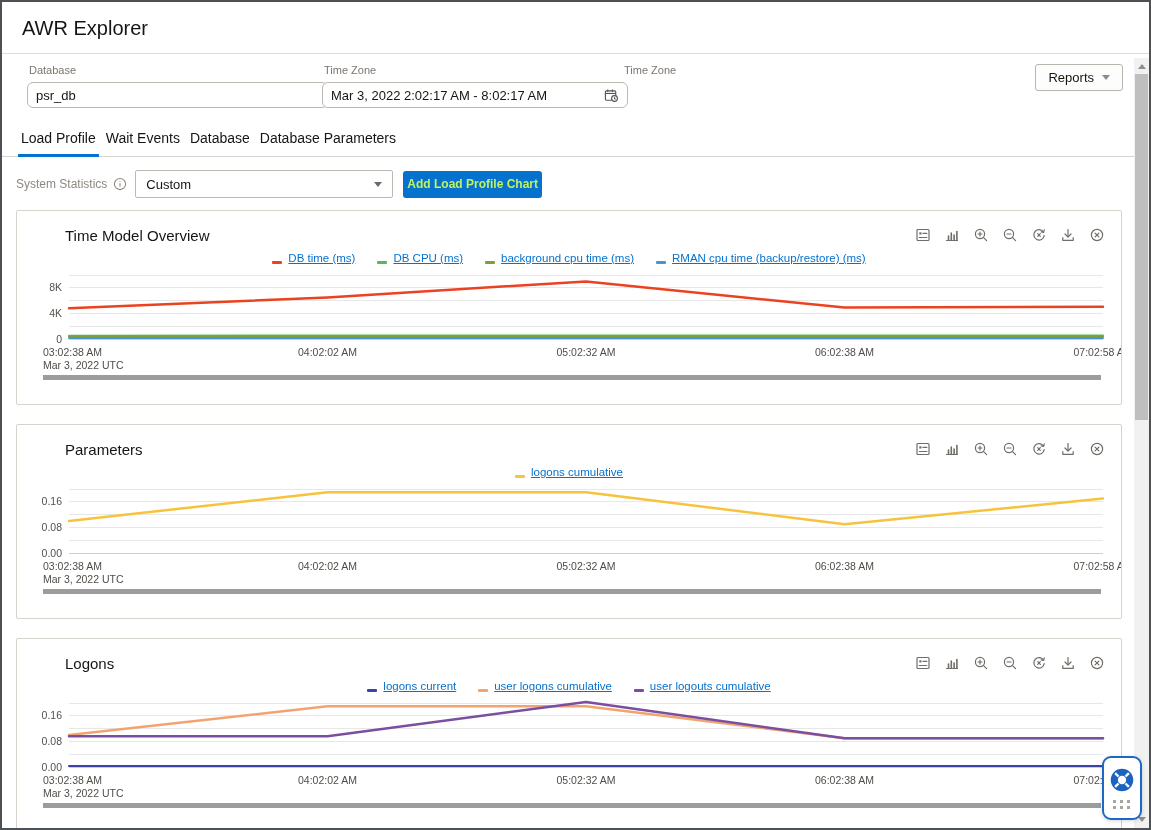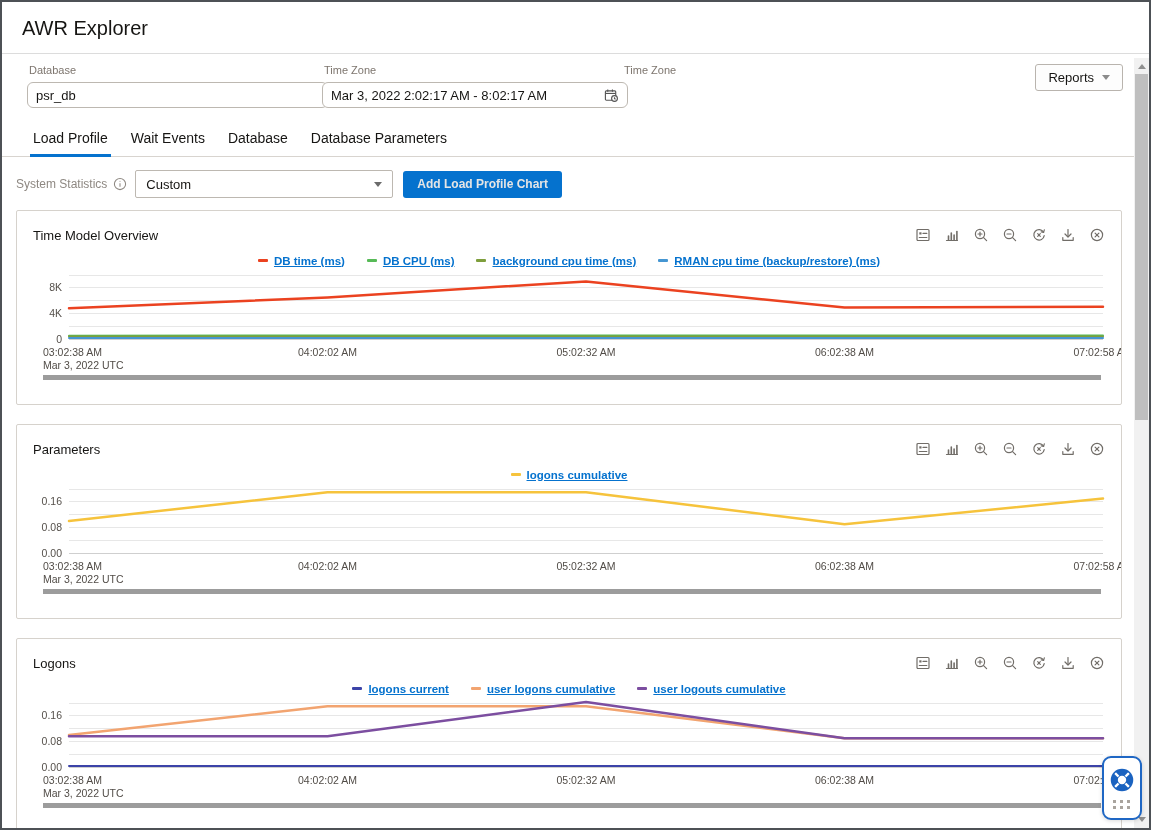--- a/index.html
+++ b/index.html
@@ -33,50 +33,50 @@
   .fbox .spacer { flex:1; }
   .caret { width:0; height:0; border-left:4px solid transparent; border-right:4px solid transparent; border-top:5px solid #6b6b6b; display:inline-block; }
   .btn-reports {
     position:absolute; top:10px; right:13px; height:27px; padding:0 12px;
     background:#fdfdfd; border:1px solid #b9b4ae; border-radius:3px;
     font-size:13px; color:#161513; display:flex; align-items:center; gap:8px; cursor:pointer;
   }
   .btn-reports .caret { border-top-color:#8b8b8b; }
 
   
-  .tabs { display:flex; gap:17px; padding-left:28px; border-bottom:1px solid #d8d4cf; margin-top:6px; }
+  .tabs { display:flex; gap:4px; padding-left:16px; border-bottom:1px solid #d8d4cf; margin-top:6px; }
   .tab { font-size:14px; color:#161513; padding:4px 3px 8px 3px; cursor:pointer; border-bottom:3px solid transparent; margin-bottom:-1px; }
   .tab.active { border-bottom-color:#0572ce; }
 
   
   .statsrow { display:flex; align-items:center; margin:13px 0 0 14px; height:28px; }
   .statsrow .slabel { font-size:12px; color:#8e8882; margin-right:6px; }
   .info-ic { margin-right:8px; display:inline-flex; cursor:pointer; }
   .dd {
     width:258px; height:28px; border:1px solid #bdb8b1; border-radius:2px;
     display:flex; align-items:center; padding:0 10px; font-size:13px; color:#161513; cursor:pointer;
   }
   .dd .spacer { flex:1; }
   .btn-primary {
-    margin-left:10px; height:27px; padding:0 14px; background:#0572ce; color:#e5e5e5;
+    margin-left:10px; height:27px; padding:0 4px; background:#0572ce; color:#bef264;
     border:none; border-radius:3px; font-size:12px; font-weight:bold; cursor:pointer;
     font-family:"Liberation Sans",sans-serif;
   }
 
   
   .panel {
     margin:12px 14px 19px 14px; border:1px solid #d6d2cc; border-radius:2px;
     height:195px; padding:12px 16px 0 16px; overflow:hidden; background:#fff;
   }
   .panel-head { display:flex; justify-content:space-between; align-items:center; height:24px; }
-  .panel-title { font-size:13px; font-weight:400; color:#161513; }
+  .panel-title { font-size:15px; font-weight:400; color:#161513;margin-left:32px; }
   .chart-toolbar { display:flex; gap:13px; align-items:center; }
   .tb-icon { width:16px; height:16px; display:inline-flex; cursor:pointer; }
   .chart-legend { text-align:center; height:22px; padding-top:5px; font-size:11.5px; white-space:nowrap; }
-  .legend-item { display:inline-flex; align-items:center; margin:0 11px;font-weight:bold; }
+  .legend-item { display:inline-flex; align-items:flex-end; margin:0 11px; }
   .legend-dash { width:10px; height:3px; border-radius:1px; margin-right:6px; display:inline-block; }
   .legend-label { color:#0572ce; text-decoration:underline; cursor:pointer; }
   .chart-svg { display:block; }
   .chart-x-axis { position:relative; height:28px; font-size:10.5px; color:#514c47; line-height:13px; }
   .xtick { position:absolute; top:1px; white-space:nowrap; }
   .xtick.centered { transform:translateX(-50%); text-align:left; }
   .range-bar { height:5px; background:#9c9c9c; margin:2px 4px 0 10px; cursor:pointer; }
 
   
   .vscroll { position:absolute; top:56px; right:0; bottom:0; width:15px; background:#f1f1f1; z-index:3; }

